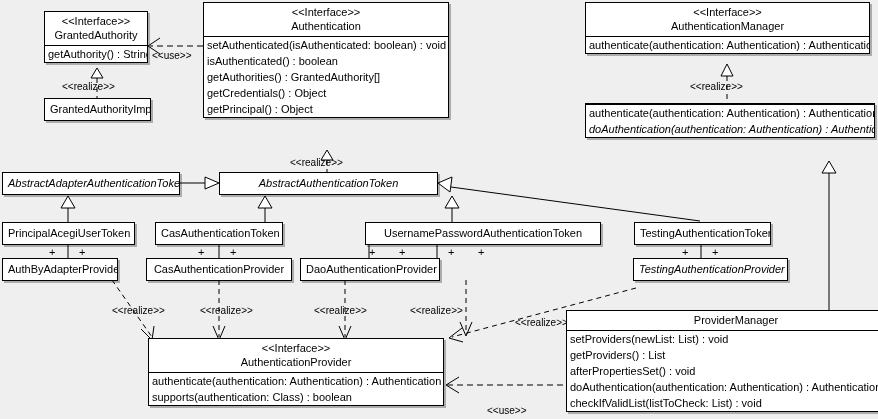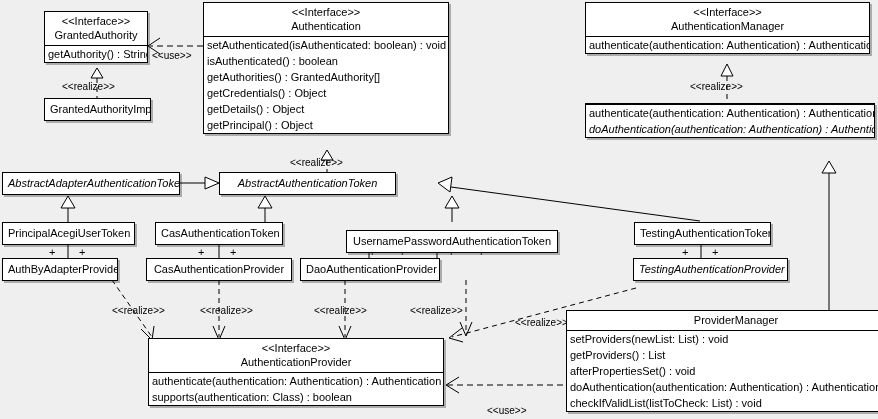--- a/index.html
+++ b/index.html
@@ -172,21 +172,20 @@
     <div class="head">
       <div class="stereo">&lt;&lt;Interface&gt;&gt;</div>
       <div class="cname">Authentication</div>
     </div>
     <div class="sep"></div>
     <div class="members">
       <div class="member">setAuthenticated(isAuthenticated: boolean) : void</div>
       <div class="member">isAuthenticated() : boolean</div>
       <div class="member">getAuthorities() : GrantedAuthority[]</div>
       <div class="member">getCredentials() : Object</div>
-      <div class="member">getDetails() : Object</div>
       <div class="member">getPrincipal() : Object</div>
     </div>
   </div>
 
   <div class="uml" style="left:585px; top:2px; width:285px;">
     <div class="head">
       <div class="stereo">&lt;&lt;Interface&gt;&gt;</div>
       <div class="cname">AuthenticationManager</div>
     </div>
     <div class="sep"></div>
@@ -202,39 +201,39 @@
       <div class="member ital">doAuthentication(authentication: Authentication) : Authentication</div>
     </div>
   </div>
 
   <div class="uml simple abstract" style="left:2px; top:172px; width:178px;">
     <div class="head">
       <div class="cname">AbstractAdapterAuthenticationToken</div>
     </div>
   </div>
 
-  <div class="uml simple abstract" style="left:219px; top:172px; width:177px;">
+  <div class="uml simple abstract" style="left:219px; top:172px; width:219px;">
     <div class="head">
       <div class="cname">AbstractAuthenticationToken</div>
     </div>
   </div>
 
   <div class="uml simple" style="left:2px; top:222px; width:133px;">
     <div class="head">
       <div class="cname">PrincipalAcegiUserToken</div>
     </div>
   </div>
 
   <div class="uml simple" style="left:155px; top:222px; width:128px;">
     <div class="head">
       <div class="cname">CasAuthenticationToken</div>
     </div>
   </div>
 
-  <div class="uml simple" style="left:346px; top:222px; width:212px;margin-top:8px;">
+  <div class="uml simple" style="left:365px; top:222px; width:236px;">
     <div class="head">
       <div class="cname">UsernamePasswordAuthenticationToken</div>
     </div>
   </div>
 
   <div class="uml simple" style="left:634px; top:222px; width:137px;">
     <div class="head">
       <div class="cname">TestingAuthenticationToken</div>
     </div>
   </div>

